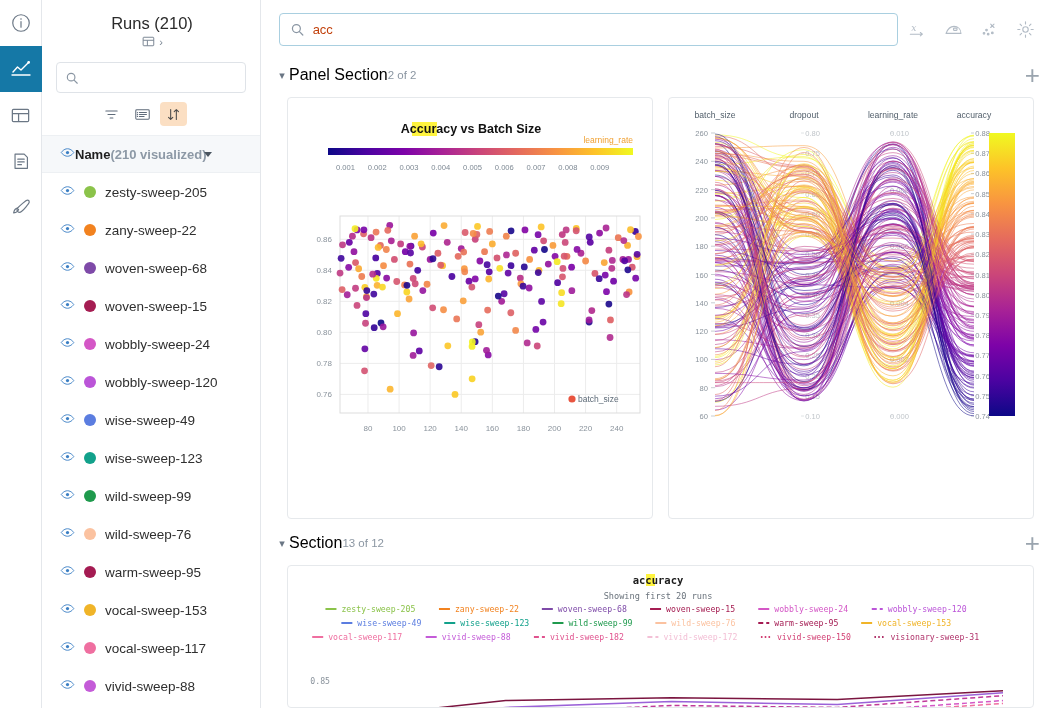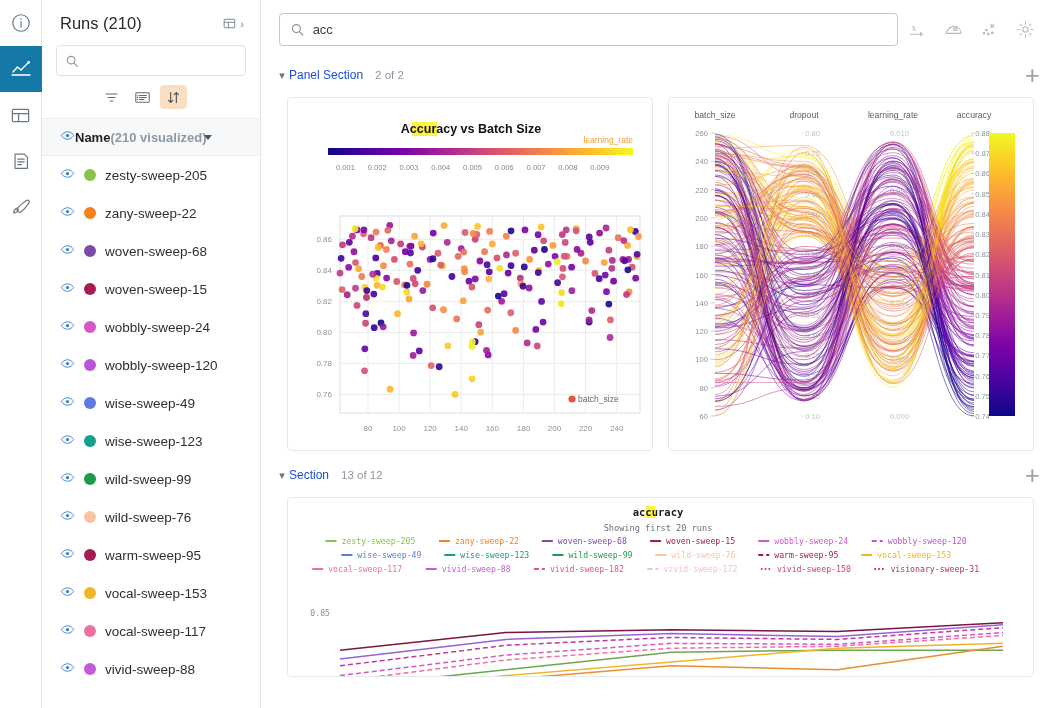--- a/index.html
+++ b/index.html
@@ -33,20 +33,21 @@
   
   #sidebar {
     width: 219px; flex: 0 0 219px; height: 708px;
     background: #ffffff;
     border-right: 1px solid #e4e7eb;
     display: flex; flex-direction: column;
   }
   #sidebar-head {
     display: flex; align-items: center; justify-content: space-between;
     padding: 14px 16px 6px 18px;
+    flex-direction: column;
   }
   #runs-title { font-size: 16.5px; color: #2b2b2b; font-weight: 400; }
   #runs-expand { color: #7b8794; display: flex; align-items: center; gap: 1px; }
   .search-wrap {
     margin: 6px 14px 0 14px;
     height: 31px;
     border: 1px solid #dfe3e8; border-radius: 4px;
     display: flex; align-items: center; padding: 0 8px;
     background: #fff;
   }
@@ -102,47 +103,47 @@
   }
   #panel-search {
     flex: 1; height: 33px;
     border: 1px solid #a9cfe0; border-radius: 4px;
     display: flex; align-items: center; padding: 0 10px;
     background: #fff;
   }
   #panel-search input {
     border: none; outline: none; background: transparent;
     font-size: 13px; font-family: "Liberation Sans", sans-serif;
-    padding-left: 8px; width: 100%; color: #404040;
+    padding-left: 8px; width: 100%; color: #c2410c;
   }
   .top-icon {
     width: 34px; height: 30px; margin-left: 2px;
     display: flex; align-items: center; justify-content: center;
     color: #b3bcc6;
   }
   .section-head {
     display: flex; align-items: center;
     padding: 6px 20px 6px 14px;
   }
   .chev {
     width: 14px; color: #6a7684; font-size: 11px;
     display: flex; align-items: center; justify-content: center;
   }
-  .section-title { font-size: 12px; color: #1d4ed8; margin-right: 12px; }
+  .section-title { font-size: 16px; color: #000000; }
   .section-count { font-size: 11.5px; color: #8b96a2; }
   .section-plus {
     margin-left: auto; color: #9aa4ae; font-size: 26px; line-height: 20px;
     font-weight: 300;
   }
   .panel-grid {
     display: flex; gap: 15px; padding: 6px 26px 0 26px;
   }
   .panel {
     background: #fff; border: 1px solid #e6e9ec; border-radius: 4px;
-    height: 354px; flex: 1; position: relative; overflow: hidden;
+    height: 422px; flex: 1; position: relative; overflow: hidden;
   }
 
   
   .panel svg.plot { display: block; }
 
   
   #charts-panel {
     margin: 6px 26px 0 26px;
     background: #fff; border: 1px solid #e6e9ec; border-radius: 4px;
     height: 180px; overflow: hidden; position: relative;

